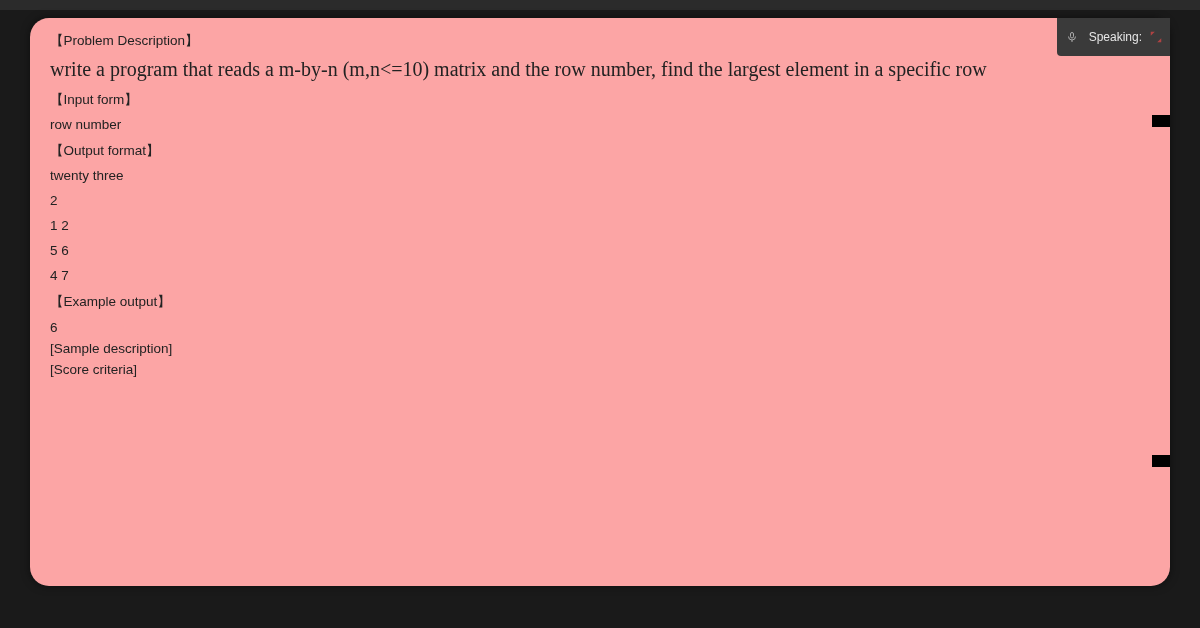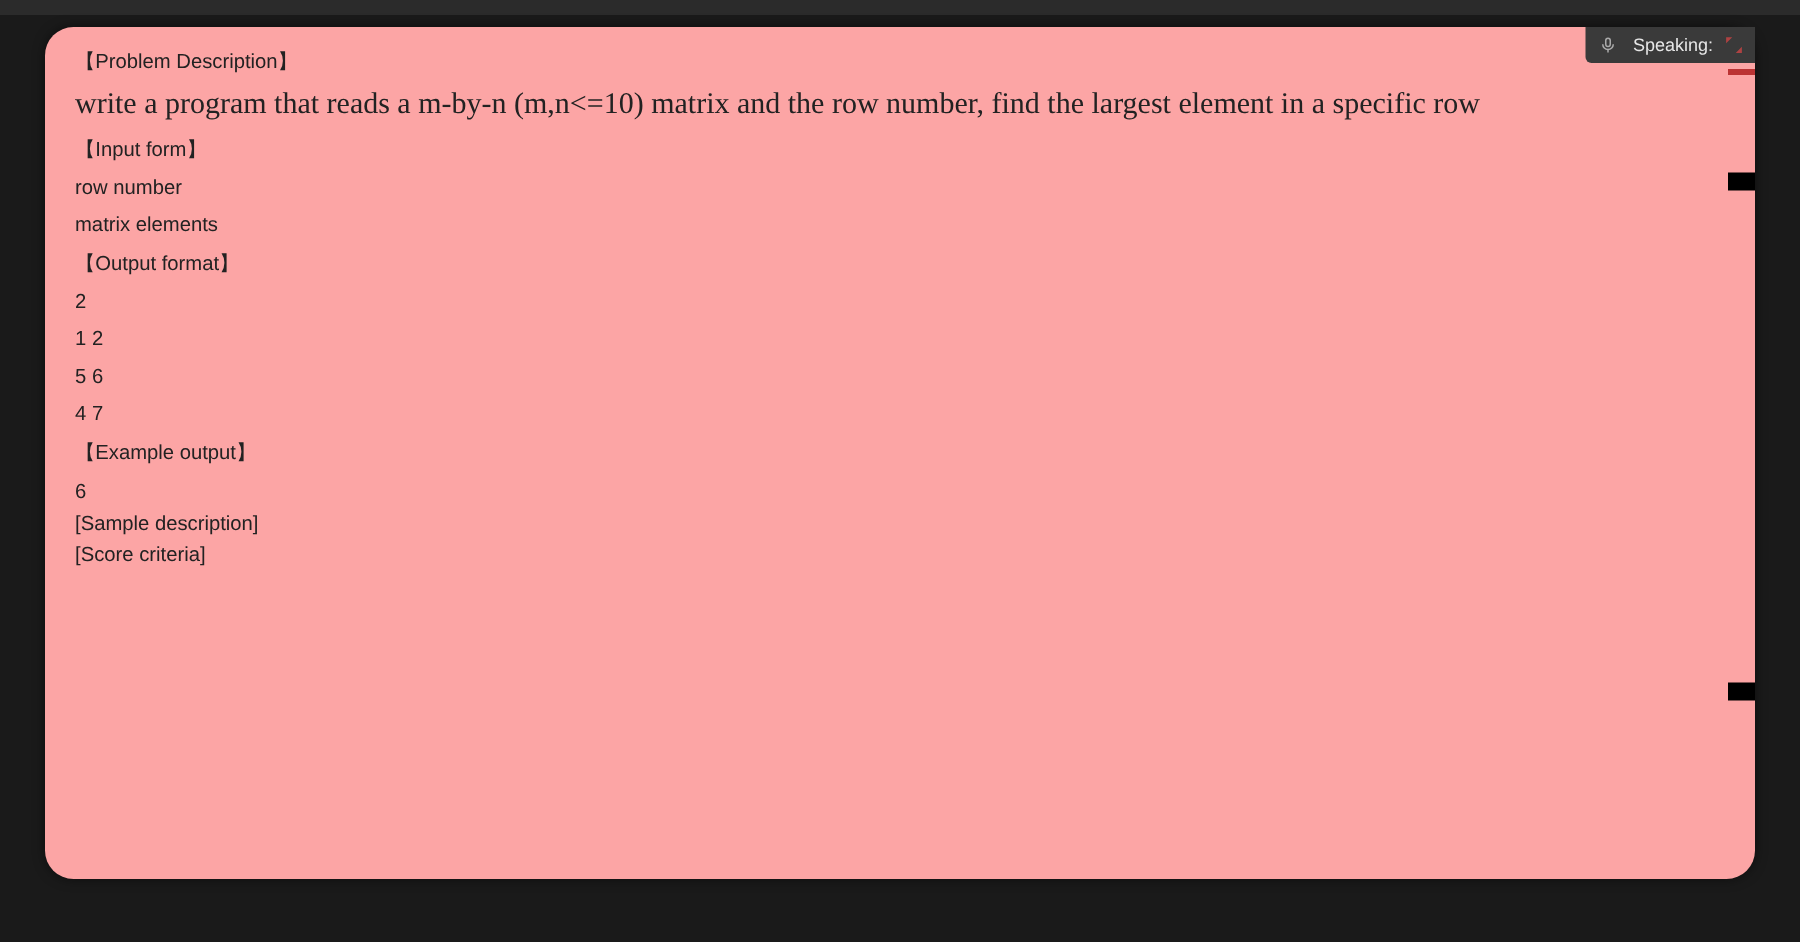--- a/index.html
+++ b/index.html
@@ -25,21 +25,21 @@
     background: #fca5a5;
     padding: 14px 20px 8px 20px;
     overflow: hidden;
     box-shadow: 0 0 8px rgba(0,0,0,0.5);
     border-radius: 19px;
   }
   .speaking-pill {
     position: absolute;
     top: 18px;
     right: 30px;
-    height: 24px;
+    height: 38px;
     background: #3a3a3a;
     color: #e6e6e6;
     font-size: 12px;
     display: flex;
     align-items: center;
     padding: 0 28px 0 8px;
     gap: 10px;
     border-bottom-left-radius: 4px;
     z-index: 5;
   }
@@ -105,24 +105,24 @@
 <div class="side-tick tick-1"></div>
 <div class="side-tick tick-2"></div>
 
 <div class="page">
 
   <div class="heading first sans">【Problem Description】</div>
   <div class="para serif">write a program that reads a m-by-n (m,n&lt;=10) matrix and the row number, find the largest element in a specific row</div>
 
   <div class="heading sans">【Input form】</div>
   <div class="para sans">row number</div>
-  <div class="para sans">matrix elements</div>
 
   <div class="heading sans spaced-section">【Output format】</div>
 
+  <div class="para sans">twenty three</div>
   <div class="para sans">2</div>
   <div class="para sans">1 2</div>
   <div class="para sans">5 6</div>
   <div class="para sans">4 7</div>
 
   <div class="heading sans spaced-section">【Example output】</div>
   <div class="tight sans">6</div>
   <div class="tight sans">[Sample description]</div>
   <div class="tight sans">[Score criteria]</div>
 

